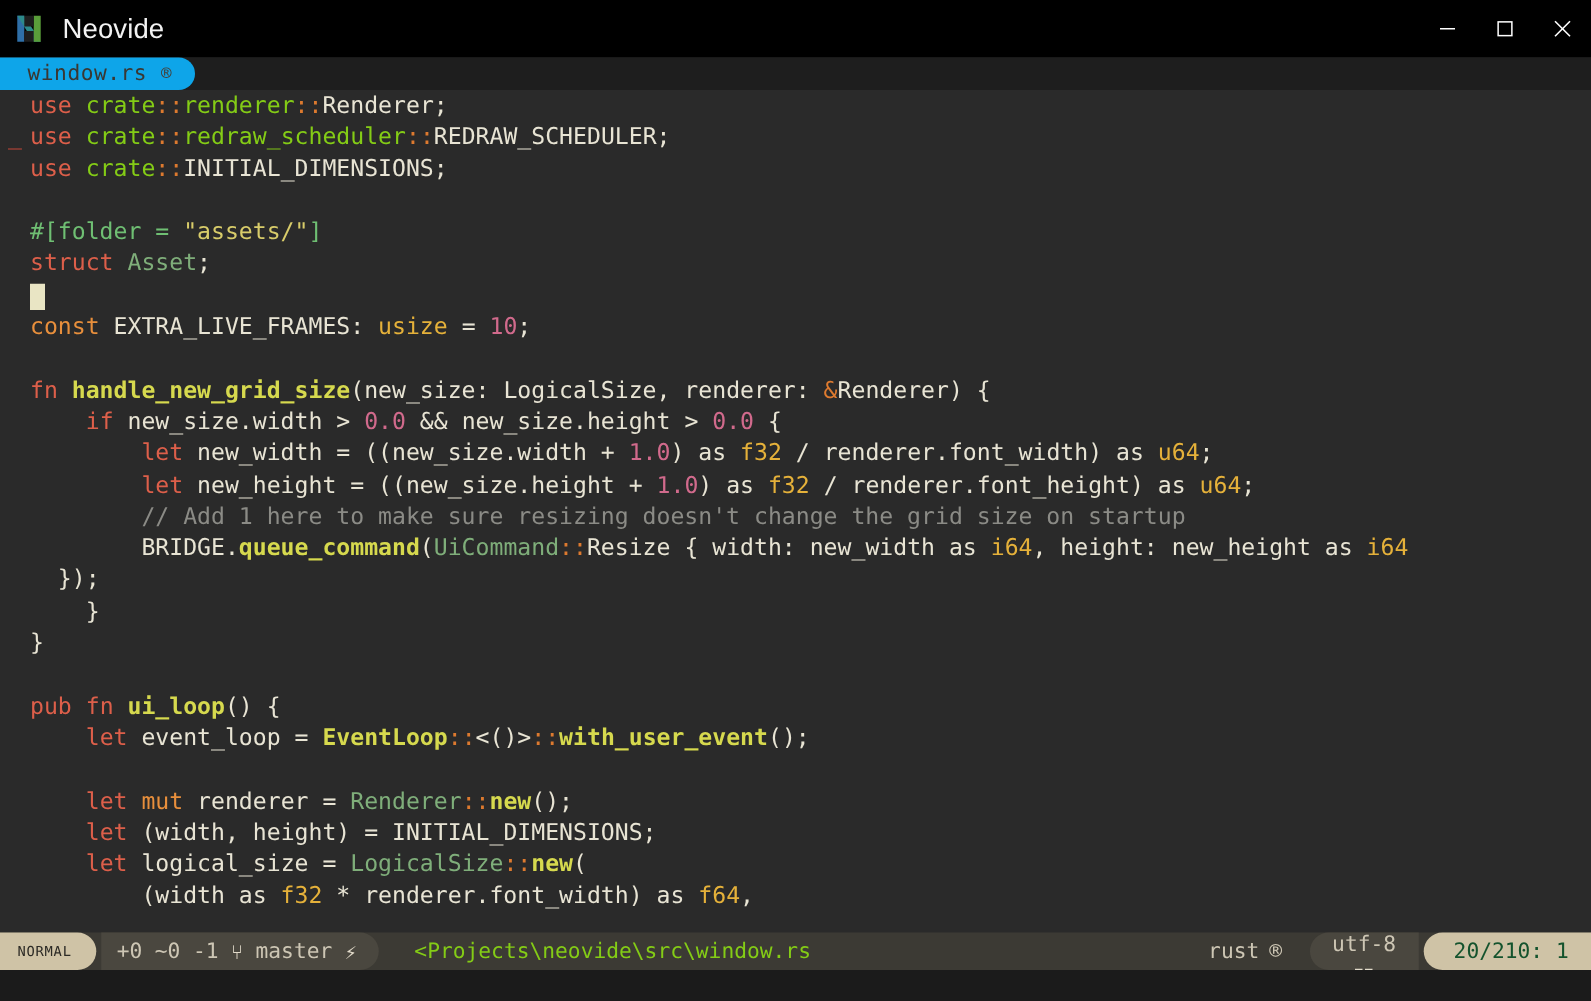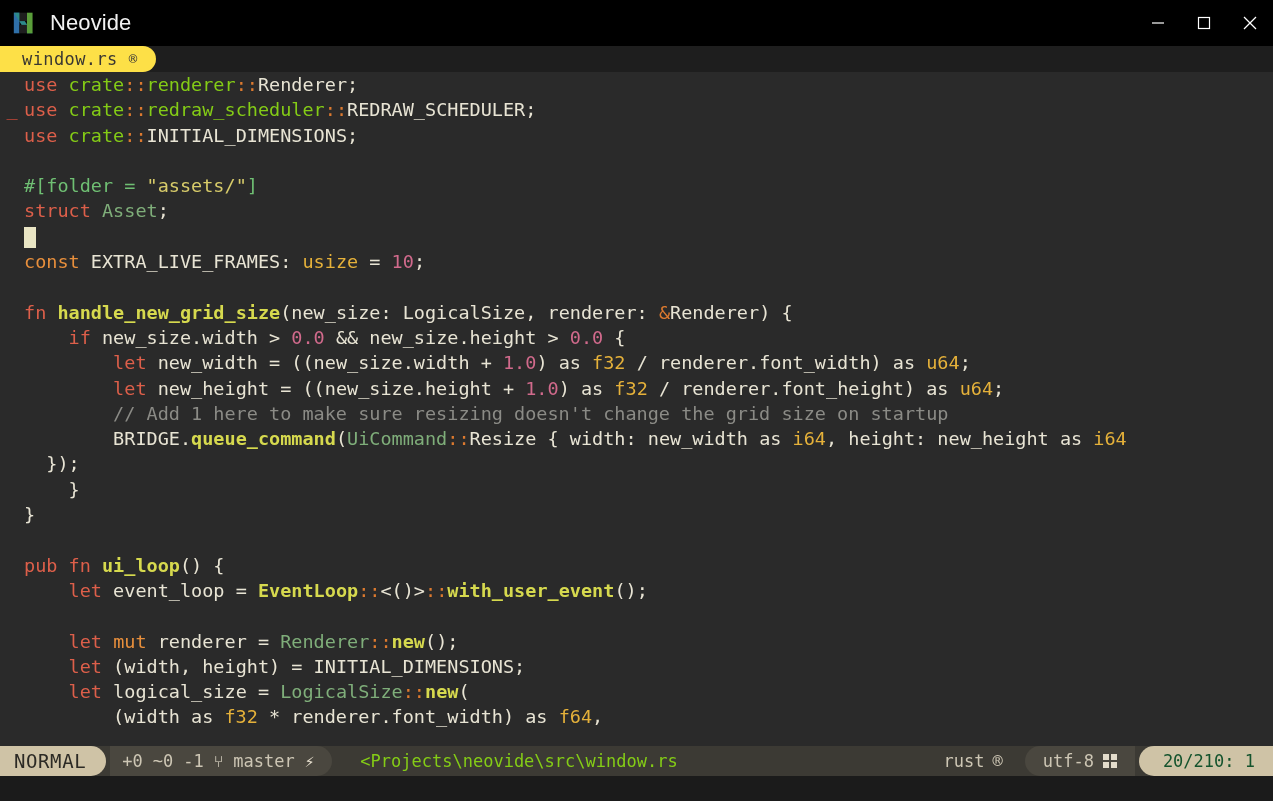--- a/index.html
+++ b/index.html
@@ -47,21 +47,21 @@
   
   .tabline {
     position: absolute; top: 46px; left: 0;
     width: 1273px; height: 26px;
     background: #1e1e1e;
   }
   .tab {
     position: absolute; left: 0; top: 0;
     height: 26px;
     padding: 0 18px 0 22px;
-    background: #fde047;
+    background: #0ea5e9;
     border-radius: 0 13px 13px 0;
     display: flex; align-items: center;
     color: #3a3732;
     font-size: 17px;
     letter-spacing: 0.4px;
     white-space: nowrap;
   }
   .tab .tab-mod {
     margin-left: 11px;
     font-size: 14px;
@@ -131,21 +131,21 @@
     font-family: "DejaVu Sans Mono", monospace;
     font-size: 17px;
   }
   .sl-mode {
     background: #cfc3a6;
     color: #2c2a25;
     display: flex; align-items: center;
     padding: 0 20px 0 14px;
     border-radius: 0 15px 15px 0;
     letter-spacing: 0.6px;
-    font-size: 19px;
+    font-size: 11px;
     margin-right: 4px;
   }
   .sl-git {
     background: #4a473f;
     color: #cdc6b4;
     display: flex; align-items: center;
     gap: 10px;
     padding: 0 18px 0 12px;
     border-radius: 0 15px 15px 0;
     white-space: nowrap;
@@ -167,20 +167,21 @@
     white-space: nowrap;
   }
   .sl-enc {
     background: #4a473f;
     color: #cdc6b4;
     display: flex; align-items: center;
     gap: 9px;
     padding: 0 18px;
     border-radius: 15px 0 0 15px;
     white-space: nowrap;
+    flex-direction: column;
   }
   .sl-pos {
     background: #cfc3a6;
     color: #14532d;
     display: flex; align-items: center;
     padding: 0 18px 0 24px;
     border-radius: 15px 0 0 15px;
     margin-left: 4px;
     white-space: nowrap;
   }

